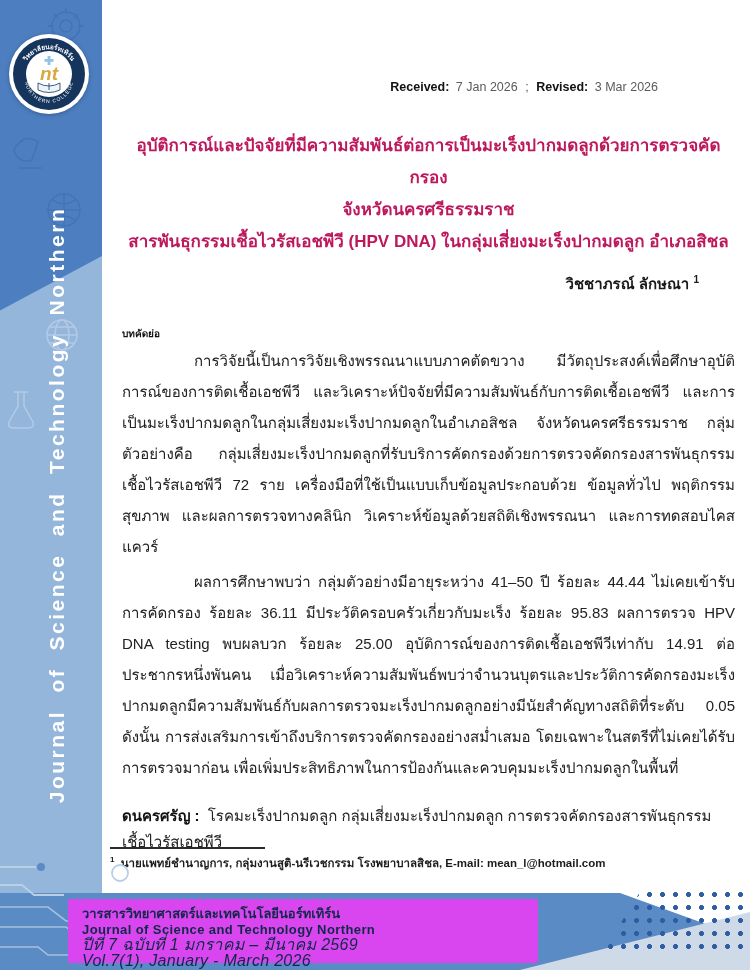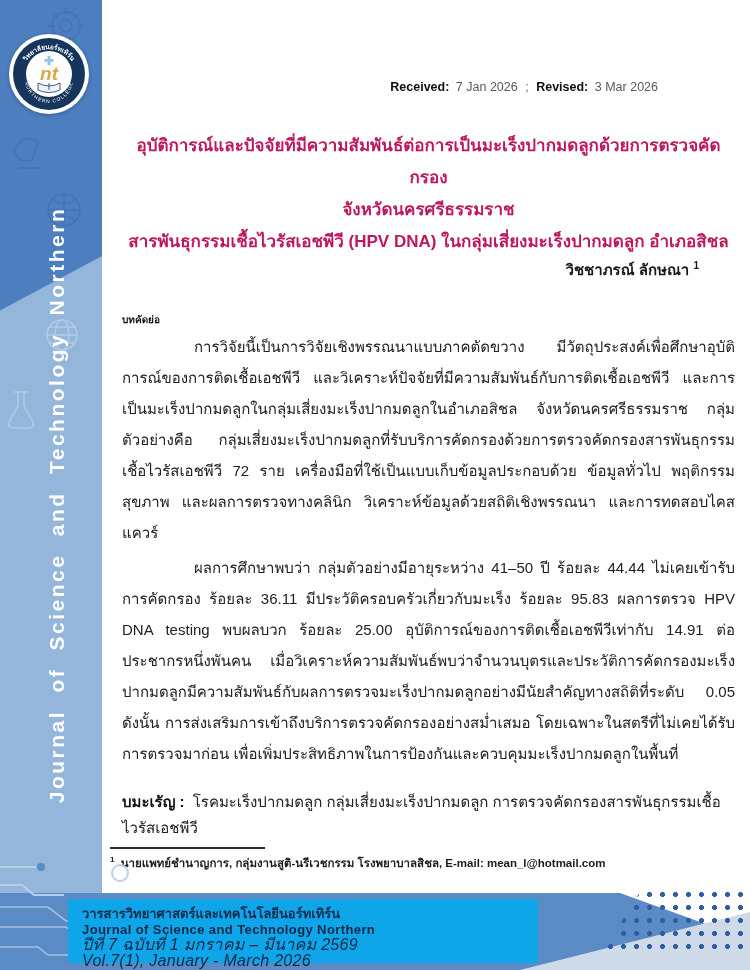--- a/index.html
+++ b/index.html
@@ -32,21 +32,21 @@
     position:absolute;left:102px;top:0;width:648px;height:893px;
     box-sizing:border-box;padding:76px 15px 0 20px;
   }
   .dates{
     text-align:right;padding-right:77px;font-size:12.5px;line-height:22px;color:#555;
   }
   .dates .lbl{font-weight:bold;color:#111;}
   .dates .val{color:#5a5a5a;margin-left:3px;}
   .dates .sep{margin:0 4px;color:#5a5a5a;}
   .title{margin-top:32px;text-align:center;font-weight:bold;font-size:17px;line-height:32px;color:#be185d;}
-  .author{text-align:right;padding-right:36px;font-size:15px;font-weight:600;color:#1a1a1a;}
+  .author{margin-top:14px;text-align:right;padding-right:36px;font-size:15px;font-weight:600;color:#1a1a1a;}
   .author sup{font-size:10px;}
   .abstract-heading{margin-top:30px;font-size:10px;font-weight:bold;color:#111;}
   .para{
     margin:4px 0 0 0;font-size:15px;line-height:31px;color:#222;
     text-align:justify;text-indent:72px;
   }
   .keywords{margin-top:20px;font-size:15px;line-height:26px;color:#222;}
   .keywords .kw-label{font-weight:bold;color:#111;margin-right:4px;}
   
   .footnote-rule{position:absolute;left:110px;top:847px;width:155px;height:2px;background:#2b2b2b;}
@@ -63,21 +63,21 @@
     clip-path:polygon(100% 0,100% 100%,0 100%);
   }
   .dot-grid{
     position:absolute;left:600px;top:884px;width:150px;height:72px;
     background-image:radial-gradient(#2e5da3 2.2px,transparent 2.7px);
     background-size:13px 13px;background-position:4px 4px;
     clip-path:polygon(30% 0,100% 0,100% 100%,0 100%);
   }
   .footer-box{
     position:absolute;left:68px;top:899px;width:470px;height:64px;
-    background:#0ea5e9;border-radius:2px;box-sizing:border-box;
+    background:#d946ef;border-radius:2px;box-sizing:border-box;
     padding:7px 14px 0 14px;color:#10294a;
   }
   .footer-box .f-th{font-size:13px;font-weight:bold;line-height:15.5px;}
   .footer-box .f-en{font-size:13px;font-weight:bold;line-height:15.5px;letter-spacing:.4px;}
   .footer-box .f-issue-th,.footer-box .f-issue-en{
     font-size:16px;font-weight:normal;font-style:italic;line-height:15.5px;letter-spacing:.3px;
   }
   .circuit-svg{position:absolute;left:0;top:845px;}
 </style>
 </head>
@@ -142,21 +142,21 @@
   <div class="author">
     <span>วิชชาภรณ์ ลักษณา</span>
     <sup>1</sup>
   </div>
 
   <div class="abstract-heading">บทคัดย่อ</div>
   <p class="para">การวิจัยนี้เป็นการวิจัยเชิงพรรณนาแบบภาคตัดขวาง มีวัตถุประสงค์เพื่อศึกษาอุบัติการณ์ของการติดเชื้อเอชพีวี และวิเคราะห์ปัจจัยที่มีความสัมพันธ์กับการติดเชื้อเอชพีวี และการเป็นมะเร็งปากมดลูกในกลุ่มเสี่ยงมะเร็งปากมดลูกในอำเภอสิชล จังหวัดนครศรีธรรมราช กลุ่มตัวอย่างคือ กลุ่มเสี่ยงมะเร็งปากมดลูกที่รับบริการคัดกรองด้วยการตรวจคัดกรองสารพันธุกรรมเชื้อไวรัสเอชพีวี 72 ราย เครื่องมือที่ใช้เป็นแบบเก็บข้อมูลประกอบด้วย ข้อมูลทั่วไป พฤติกรรมสุขภาพ และผลการตรวจทางคลินิก วิเคราะห์ข้อมูลด้วยสถิติเชิงพรรณนา และการทดสอบไคสแควร์</p>
   <p class="para">ผลการศึกษาพบว่า กลุ่มตัวอย่างมีอายุระหว่าง 41–50 ปี ร้อยละ 44.44 ไม่เคยเข้ารับการคัดกรอง ร้อยละ 36.11 มีประวัติครอบครัวเกี่ยวกับมะเร็ง ร้อยละ 95.83 ผลการตรวจ HPV DNA testing พบผลบวก ร้อยละ 25.00 อุบัติการณ์ของการติดเชื้อเอชพีวีเท่ากับ 14.91 ต่อประชากรหนึ่งพันคน เมื่อวิเคราะห์ความสัมพันธ์พบว่าจำนวนบุตรและประวัติการคัดกรองมะเร็งปากมดลูกมีความสัมพันธ์กับผลการตรวจมะเร็งปากมดลูกอย่างมีนัยสำคัญทางสถิติที่ระดับ 0.05 ดังนั้น การส่งเสริมการเข้าถึงบริการตรวจคัดกรองอย่างสม่ำเสมอ โดยเฉพาะในสตรีที่ไม่เคยได้รับการตรวจมาก่อน เพื่อเพิ่มประสิทธิภาพในการป้องกันและควบคุมมะเร็งปากมดลูกในพื้นที่</p>
 
   <div class="keywords">
-    <span class="kw-label">บมะเรัญ :</span>
+    <span class="kw-label">ดนครศรัญ :</span>
     <span>โรคมะเร็งปากมดลูก กลุ่มเสี่ยงมะเร็งปากมดลูก การตรวจคัดกรองสารพันธุกรรมเชื้อไวรัสเอชพีวี</span>
   </div>
 </div>
 
 <div class="footnote-rule"></div>
 <div class="footnote">
   <sup>1</sup>
   <span>นายแพทย์ชำนาญการ, กลุ่มงานสูติ-นรีเวชกรรม โรงพยาบาลสิชล, E-mail: mean_l@hotmail.com</span>
 </div>
 

